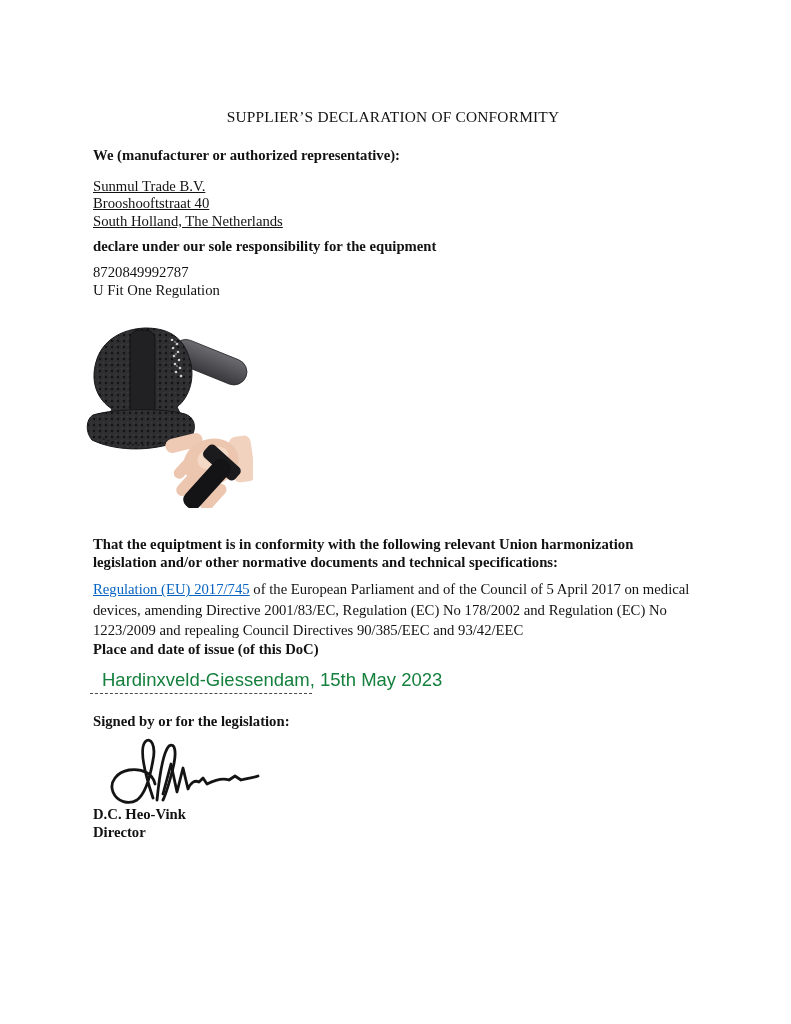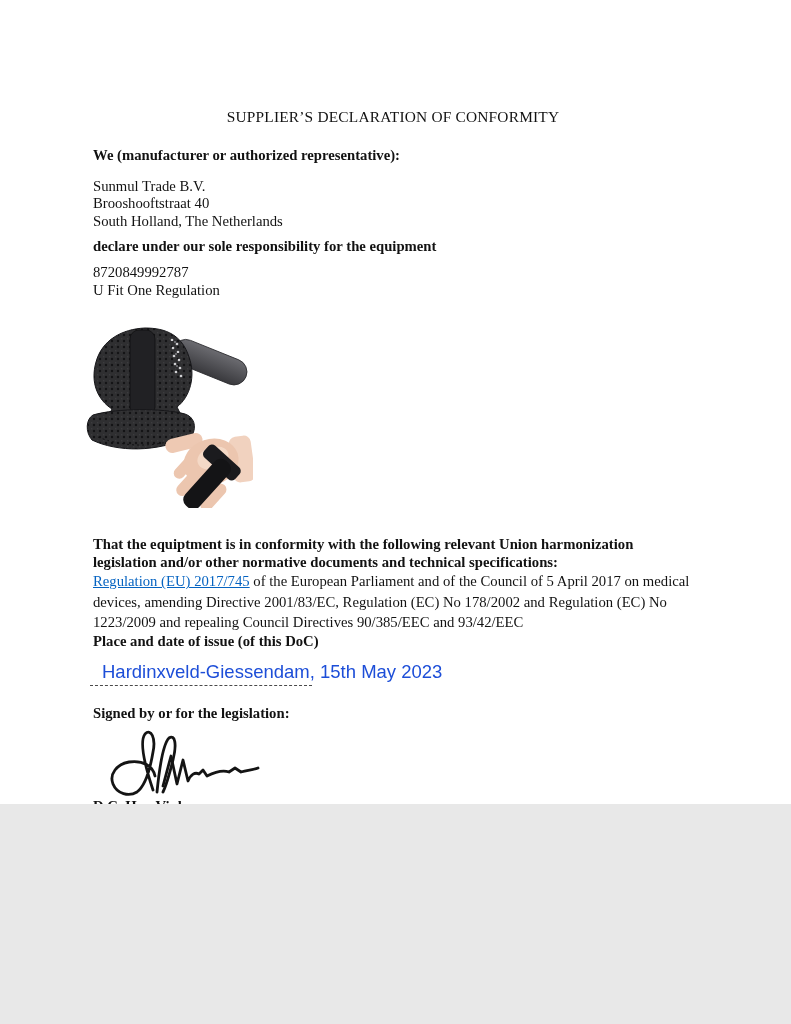--- a/index.html
+++ b/index.html
@@ -1,18 +1,18 @@
 <!DOCTYPE html>
 <html><head>
 <meta charset="utf-8">
 <style>
   html,body { margin:0; padding:0; background:#e8e8e8; }
   .page {
     position:relative;
-    width:791px; height:804px;
+    width:791px; height:1024px;
     margin:0 auto;
     background:#ffffff;
     box-sizing:border-box;
     padding:108px 98px 0 93px;
     font-family:"Liberation Serif","DejaVu Serif",serif;
     color:#121212;
     font-size:14.7px;
     line-height:17.6px;
     overflow:hidden;
   }
@@ -20,39 +20,39 @@
     margin:0 0 21px 0;
     text-align:center;
     font-size:15.4px;
     font-weight:400;
     letter-spacing:0.2px;
     line-height:18px;
   }
   .b { font-weight:700; margin:0; }
   .block { margin:0; }
   .mt-we      { margin-top:0; }
-  .mt-addr    { margin-top:13px; }
+  .mt-addr    { margin-top:13px;text-decoration:underline; }
   .mt-decl    { margin-top:8px; }
   .mt-equip   { margin-top:8px; }
   .mt-img     { margin-top:27px; }
   .mt-state   { margin-top:28px; }
-  .mt-reg     { line-height:20.5px; }
+  .mt-reg     { margin-top:8px; line-height:20.5px; }
   .mt-place   { }
   .mt-issue   { margin-top:11px; }
   .mt-signed  { margin-top:19px; }
   .mt-sig     { margin-top:3px; margin-left:2px; }
   .mt-name    { margin-top:2px; }
   .reg-link { color:#0563C1; text-decoration:underline; cursor:pointer; }
   .product-figure { width:168px; height:182px; margin-left:-8px; }
   .issue-line { margin-left:-3px; }
   .issue-value {
     font-family:"Liberation Sans","DejaVu Sans",sans-serif;
     font-size:18.5px; line-height:22px;
     padding-left:12px; white-space:nowrap;
-    color:#1d4ed8;
+    color:#15803d;
   }
   .dash-rule { width:222px; border-bottom:1.5px dashed #4a4a4a; margin-top:2px; }
   .signature-box { width:185px; height:70px; }
 </style>
 </head>
 <body>
 
 <div class="page">
 
   <h1 class="doc-title">SUPPLIER’S DECLARATION OF CONFORMITY</h1>

